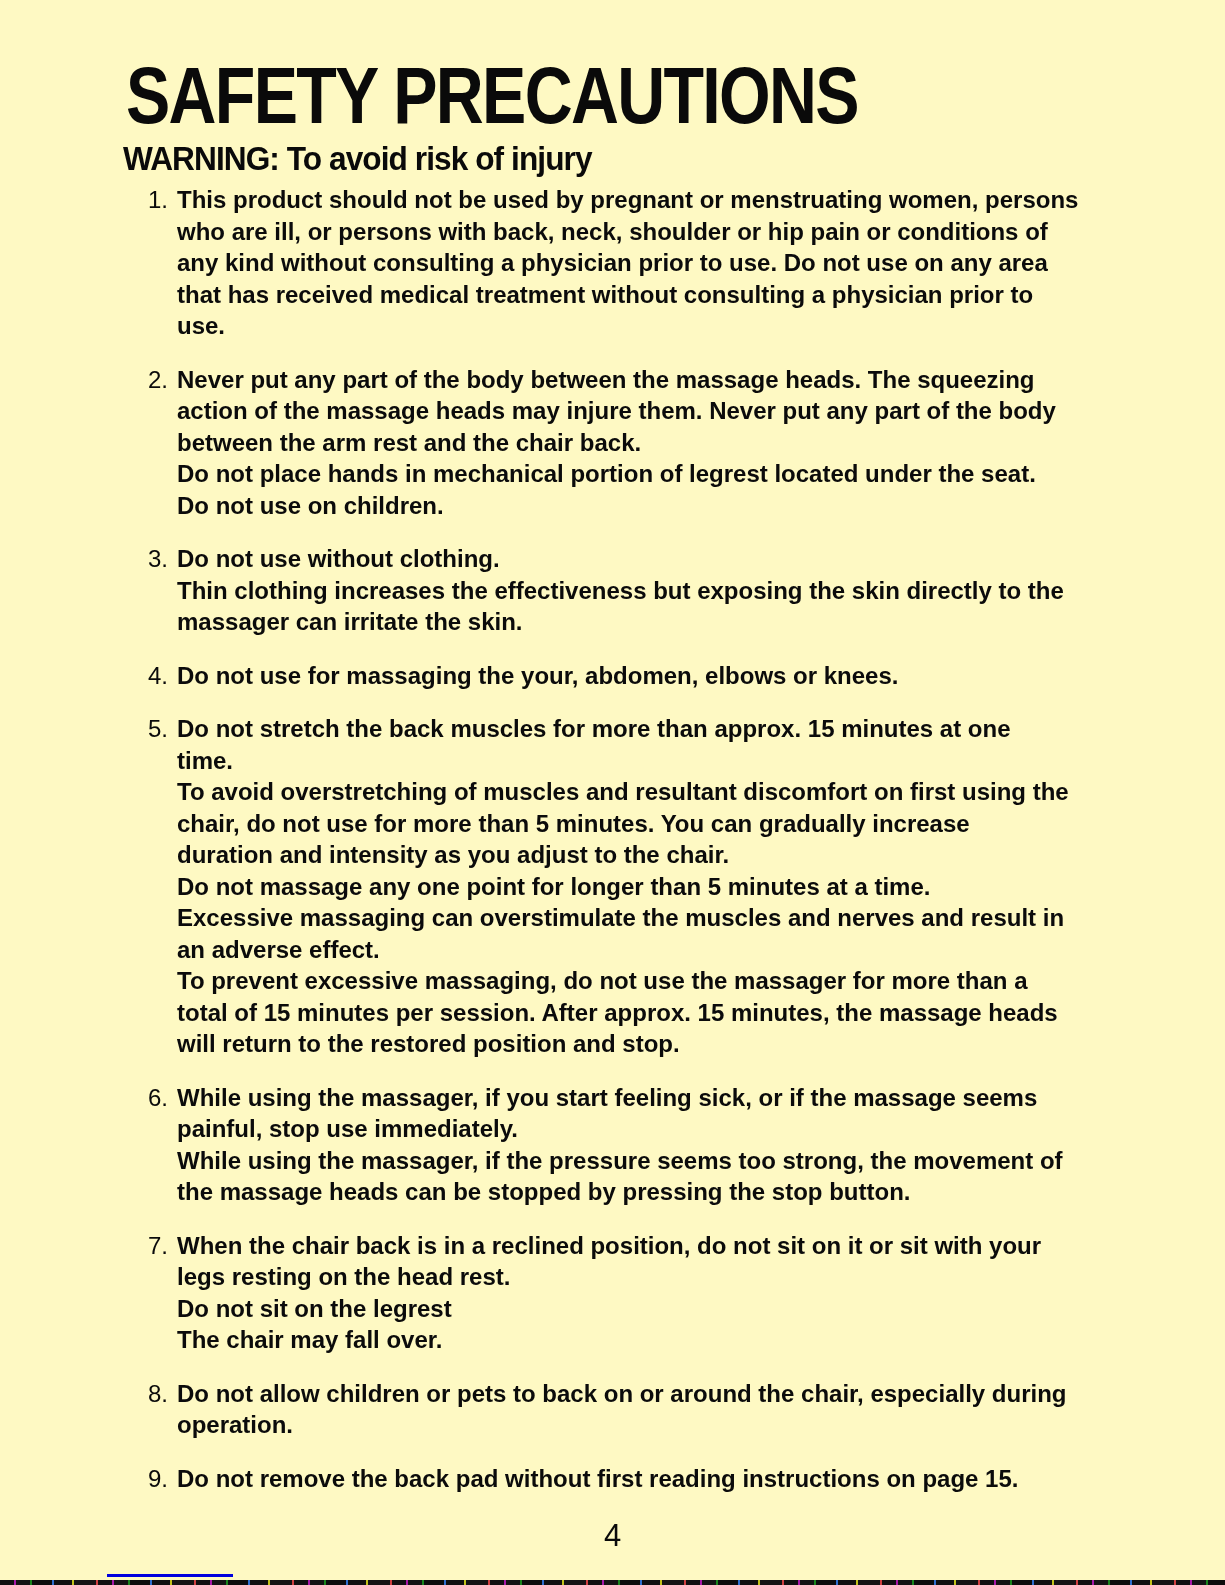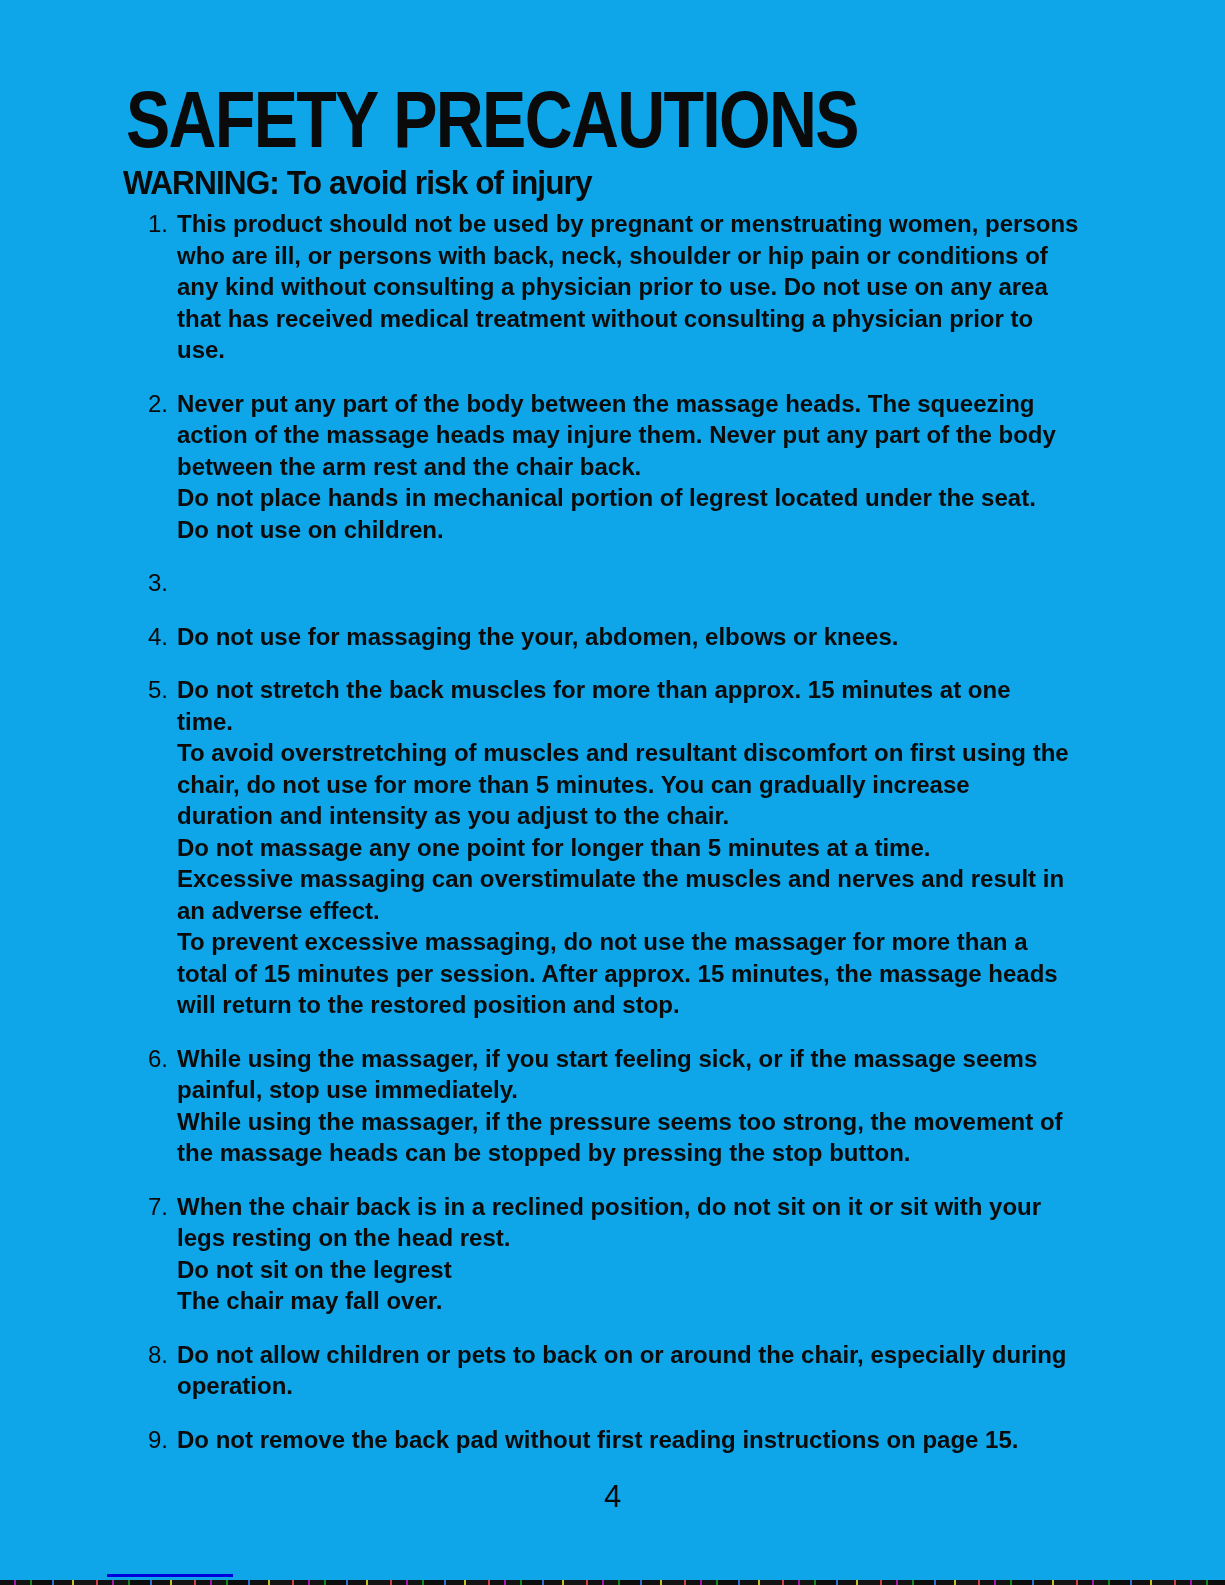--- a/index.html
+++ b/index.html
@@ -1,25 +1,25 @@
 <!DOCTYPE html>
 <html><head>
 <meta charset="utf-8">
 <style>
   html, body { margin: 0; padding: 0; background: #ffffff; }
   .page {
     position: relative;
     width: 1225px;
     height: 1585px;
-    background: #0ea5e9;
+    background: #fef9c3;
     overflow: hidden;
     font-family: "Liberation Sans", sans-serif;
     color: #0b0b0b;
     box-sizing: border-box;
-    padding-top: 82px;
+    padding-top: 58px;
   }
   .title {
     margin: 0 0 0 126px;
     font-size: 79px;
     line-height: 0.95;
     font-weight: bold;
     letter-spacing: -2px;
     white-space: nowrap;
     transform: scaleX(0.84);
     transform-origin: 0 50%;
@@ -107,20 +107,23 @@
       <span class="item-number">2.</span>
       <span class="item-text">Never put any part of the body between the massage heads. The squeezing
 action of the massage heads may injure them. Never put any part of the body
 between the arm rest and the chair back.
 Do not place hands in mechanical portion of legrest located under the seat.
 Do not use on children.</span>
     </div>
 
     <div class="item">
       <span class="item-number">3.</span>
+      <span class="item-text">Do not use without clothing.
+Thin clothing increases the effectiveness but exposing the skin directly to the
+massager can irritate the skin.</span>
     </div>
 
     <div class="item">
       <span class="item-number">4.</span>
       <span class="item-text">Do not use for massaging the your, abdomen, elbows or knees.</span>
     </div>
 
     <div class="item">
       <span class="item-number">5.</span>
       <span class="item-text">Do not stretch the back muscles for more than approx. 15 minutes at one

